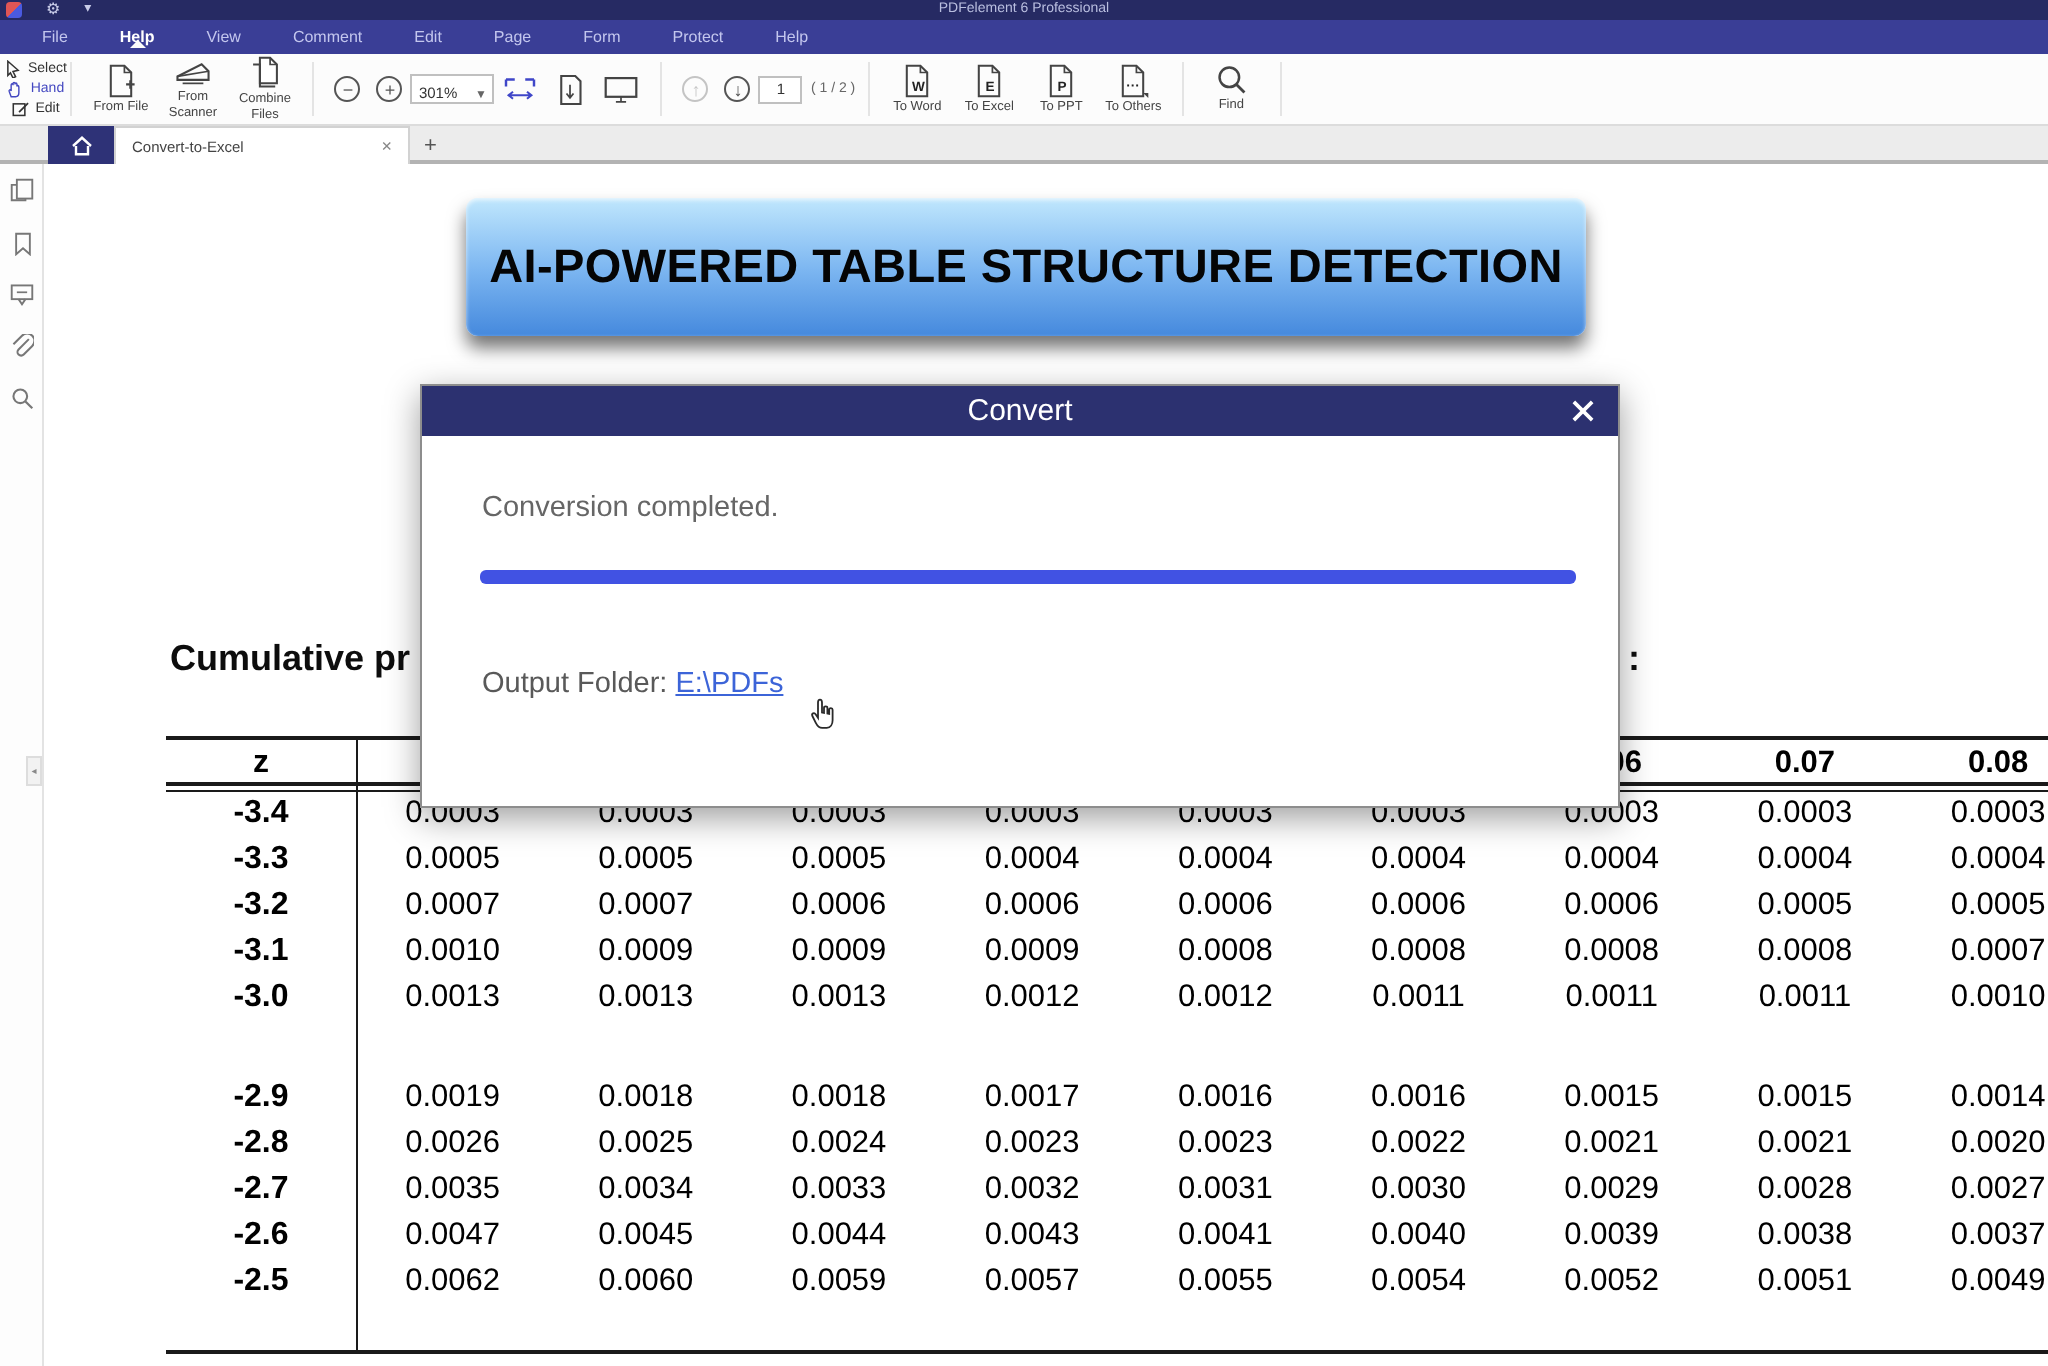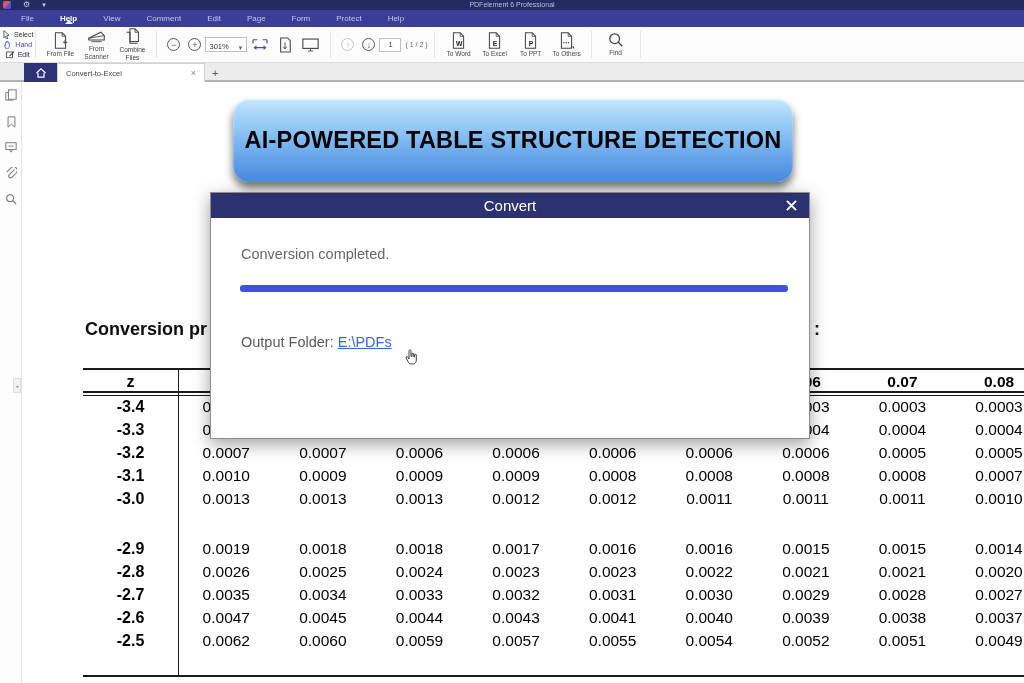--- a/index.html
+++ b/index.html
@@ -60,35 +60,35 @@
   .collapse-handle { position:absolute; left:13px; top:378px; width:8px; height:15px; background:#f2f2f2;
              border:1px solid #ddd; display:flex; align-items:center; justify-content:center;
              font-size:5px; color:#888; }
 
   
   .doc-heading { position:absolute; left:85px; top:196px; font-size:26px; font-weight:bold; color:#0d0d0d; z-index:1; }
   .doc-sub-left { position:absolute; left:85px; top:319px; font-size:18px; font-weight:bold; color:#0d0d0d; z-index:1; }
   .doc-sub-right { position:absolute; left:814px; top:319px; font-size:18px; font-weight:bold; color:#0d0d0d; z-index:1; }
 
   
-  .banner { position:absolute; left:233px; top:99px; width:560px; height:83px; border-radius:16px;
+  .banner { position:absolute; left:233px; top:99px; width:560px; height:69px; border-radius:6px;
             background:linear-gradient(180deg,#c0e7fd 0%, #7cb6f1 52%, #4589dd 100%);
             box-shadow:0 6px 9px rgba(0,0,0,0.55), inset 0 1px 2px rgba(255,255,255,.7);
             display:flex; align-items:center; justify-content:center; z-index:6; }
   .banner-text { font-size:23.5px; font-weight:800; color:#050505; letter-spacing:0.2px; white-space:nowrap; }
 
   
   .tline { position:absolute; background:#1a1a1a; z-index:1; }
   .trow { position:absolute; left:83px; width:970px; display:flex; height:23px; line-height:23px; z-index:1; }
   .zcell { width:95px; text-align:center; font-weight:bold; font-size:16px; color:#000; }
   .tcell { width:96.6px; text-align:center; font-size:15.5px; color:#000; }
   .thead .tcell { font-weight:bold; font-size:15.5px; }
 
   
-  .dialog { position:absolute; left:210px; top:192px; width:600px; height:247px; background:#ffffff;
+  .dialog { position:absolute; left:210px; top:192px; width:600px; height:212px; background:#ffffff;
             border:1px solid #8d8d8d; box-shadow:0 5px 16px rgba(0,0,0,0.38); z-index:5; }
   .dialog-titlebar { position:absolute; left:0; top:0; width:100%; height:25px; background:#2c3170;
             display:flex; align-items:center; justify-content:center; }
   .dialog-title { color:#fff; font-size:15px; }
   .dialog-close { position:absolute; right:10px; top:5px; width:15px; height:15px; display:flex;
             align-items:center; justify-content:center; }
   .dialog-msg { position:absolute; left:30px; top:53px; font-size:14.5px; color:#666; }
   .progress { position:absolute; left:29px; top:92px; width:548px; height:7px; background:#4152e3; border-radius:3px; }
   .out-file { position:absolute; left:30px; top:114px; font-size:14.5px; color:#595959; }
   .out-folder { position:absolute; left:30px; top:141px; font-size:14.5px; color:#595959; }
@@ -301,21 +301,21 @@
     </span>
     <span class="side-ico" style="top:110px">
       <svg width="12" height="12" viewBox="0 0 14 14">
           <circle cx="6" cy="6" r="4" fill="none" stroke="#777" stroke-width="1.2"></circle>
           <path d="M9 9 L13 13" stroke="#777" stroke-width="1.3"></path>
         </svg>
     </span>
   </div>
   <div class="collapse-handle">◂</div>
 
-  <div class="doc-sub-left">Conversion pr</div>
+  <div class="doc-sub-left">Cumulative pr</div>
   <div class="doc-sub-right">:</div>
 
   <div class="banner">
     <span class="banner-text">AI-POWERED TABLE STRUCTURE DETECTION</span>
   </div>
 
   <div class="tline" style="left:83px; top:368px; width:941px; height:2px"></div>
   <div class="tline" style="left:83px; top:391px; width:941px; height:1.5px"></div>
   <div class="tline" style="left:83px; top:394.5px; width:941px; height:1.5px"></div>
   <div class="tline" style="left:177.5px; top:368px; width:1.5px; height:309px"></div>

